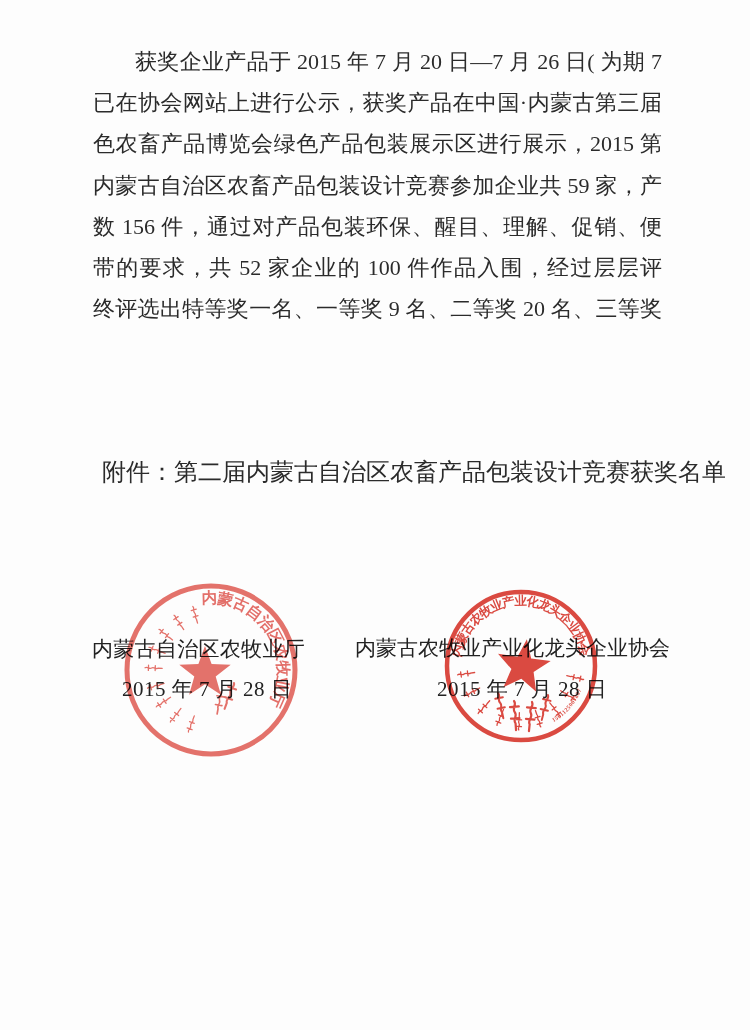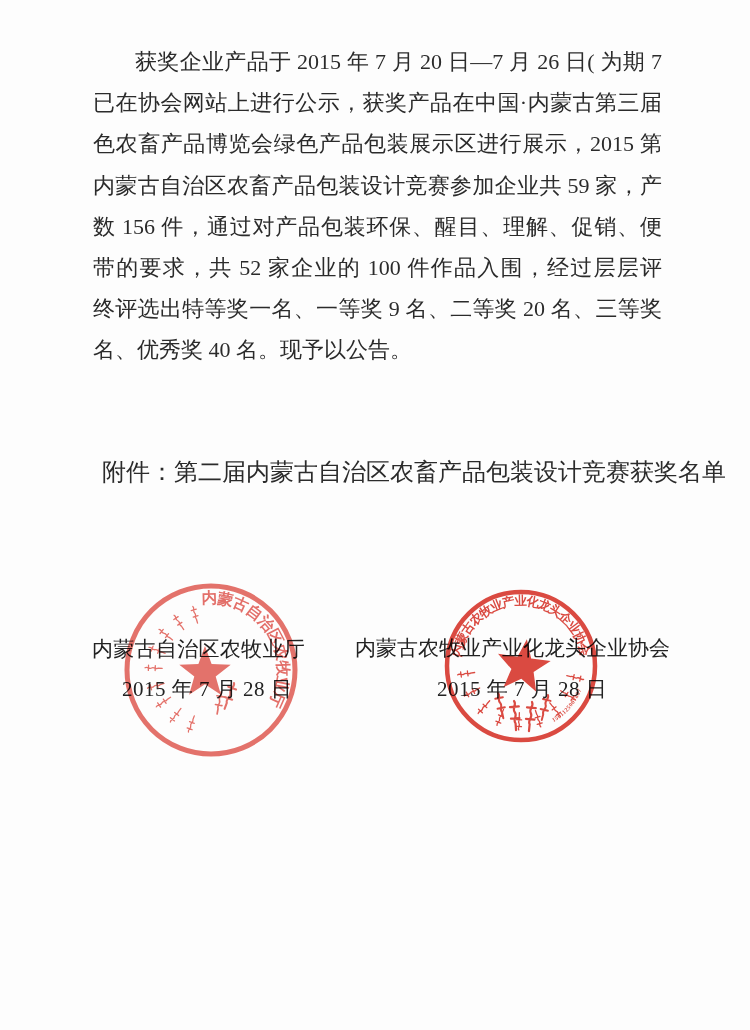--- a/index.html
+++ b/index.html
@@ -49,21 +49,20 @@
 <div class="doc">
 
   <div class="para">
       <div class="line">获奖企业产品于 2015 年 7 月 20 日—7 月 26 日( 为期 7 日 )</div>
       <div class="line">已在协会网站上进行公示，获奖产品在中国·内蒙古第三届绿</div>
       <div class="line">色农畜产品博览会绿色产品包装展示区进行展示，2015 第二届</div>
       <div class="line">内蒙古自治区农畜产品包装设计竞赛参加企业共 59 家，产品总</div>
       <div class="line">数 156 件，通过对产品包装环保、醒目、理解、促销、便利携</div>
       <div class="line">带的要求，共 52 家企业的 100 件作品入围，经过层层评比，最</div>
       <div class="line">终评选出特等奖一名、一等奖 9 名、二等奖 20 名、三等奖 30</div>
-      <div class="line">名、优秀奖 40 名。现予以公告。</div>
     </div>
 
   <div class="attachment">附件：第二届内蒙古自治区农畜产品包装设计竞赛获奖名单</div>
 
   <div class="sig sig-left-org">内蒙古自治区农牧业厅</div>
   <div class="sig sig-left-date">2015 年 7 月 28 日</div>
 
   <div class="sig sig-right-org">内蒙古农牧业产业化龙头企业协会</div>
   <div class="sig sig-right-date">2015 年 7 月 28 日</div>
 

